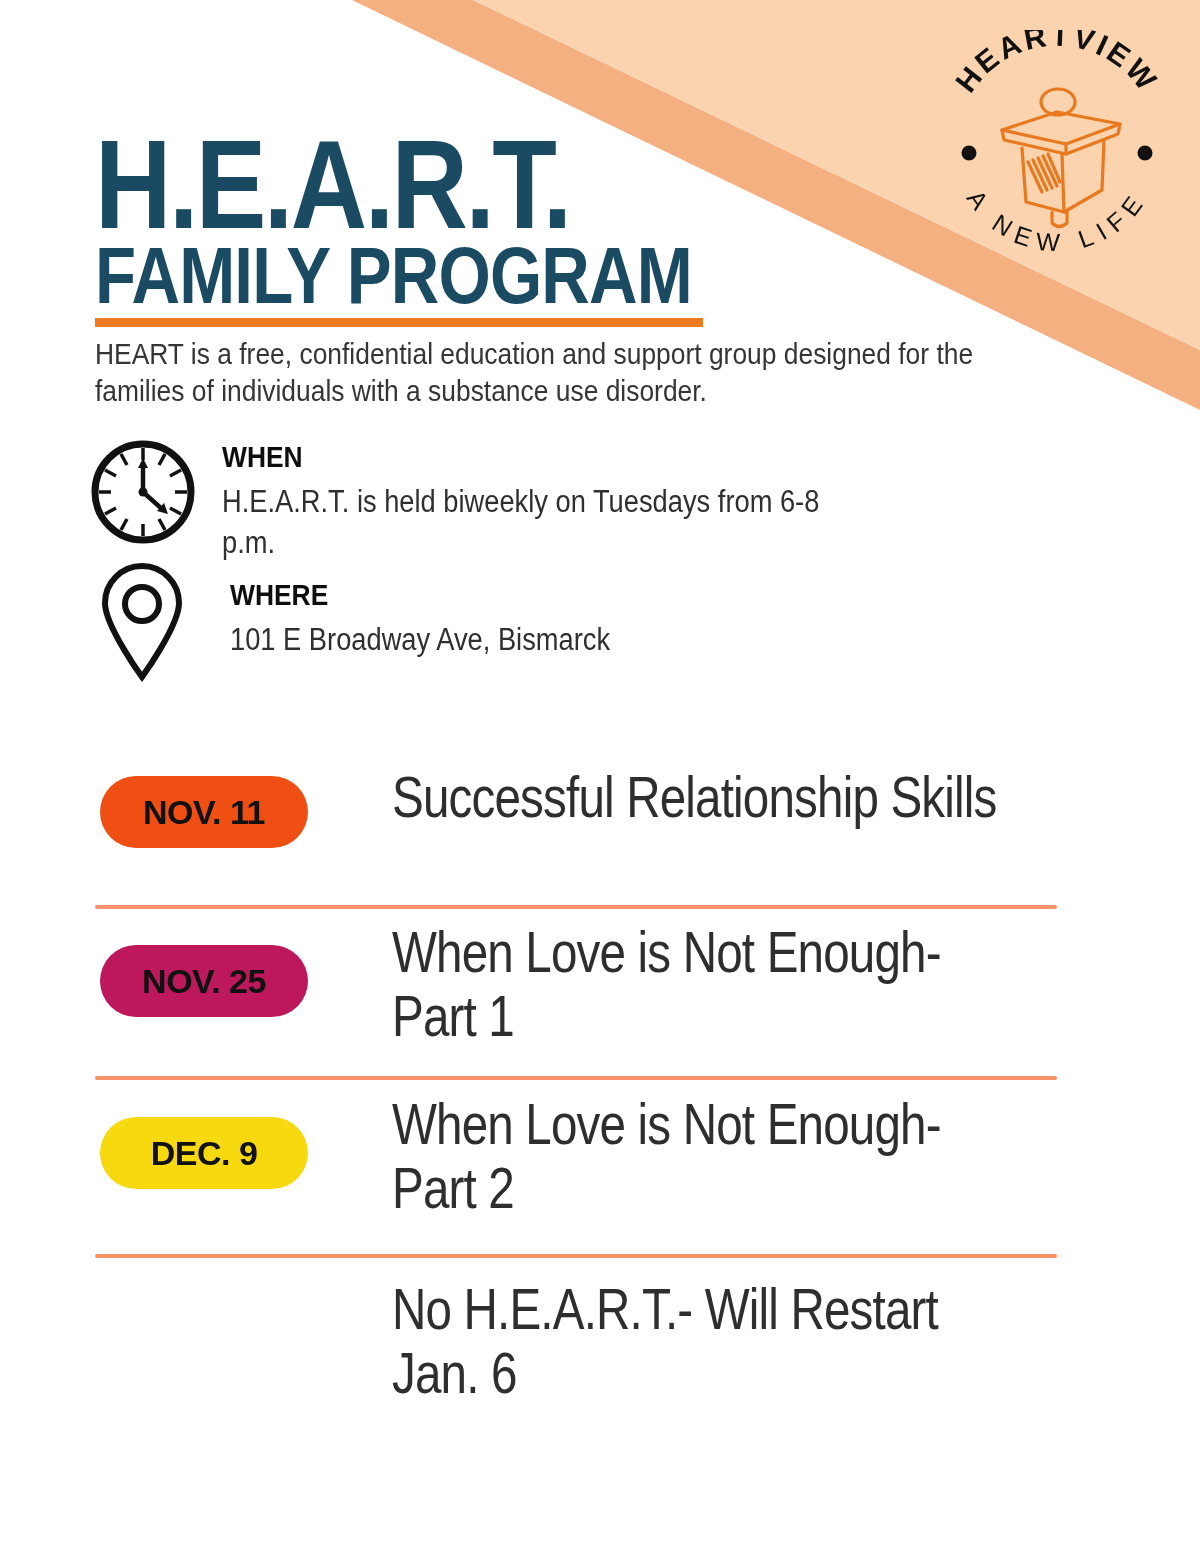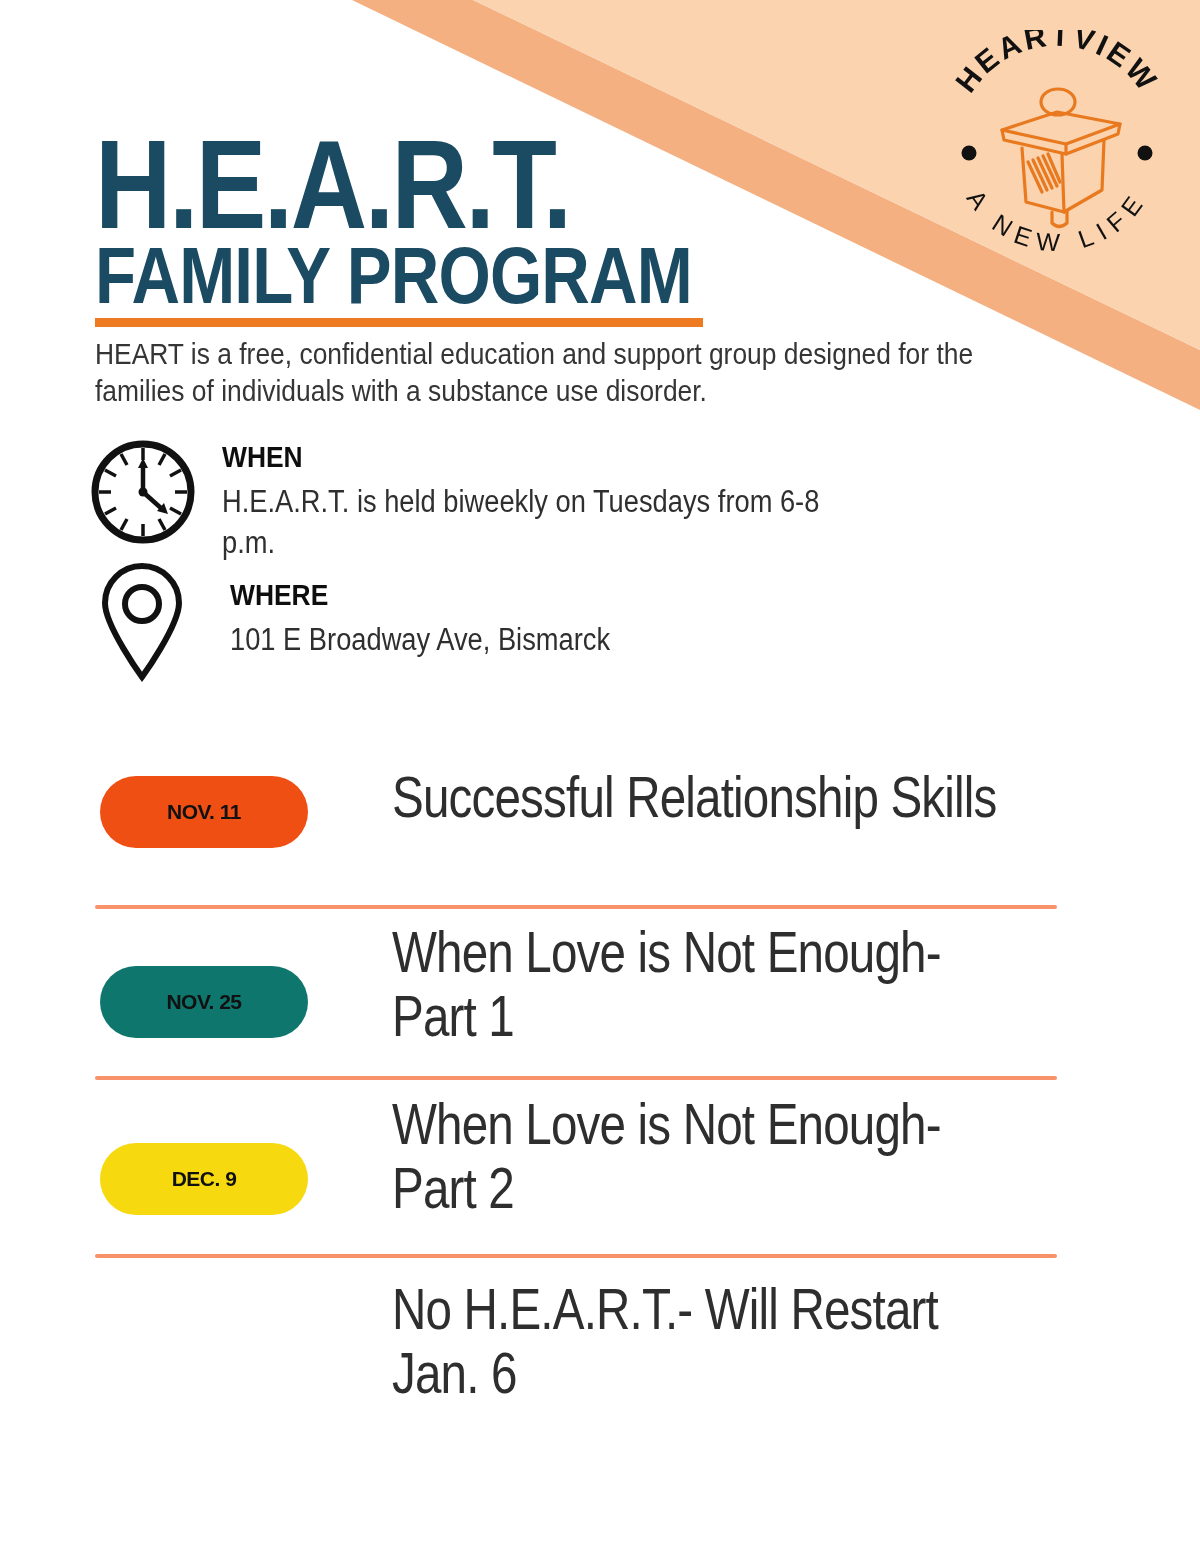--- a/index.html
+++ b/index.html
@@ -16,21 +16,21 @@
              letter-spacing:-1px;white-space:nowrap;}
   #title-underline{left:95px;top:318px;width:608px;height:9px;}
   #description{left:95px;top:336px;width:1180px;font-size:30px;line-height:1.22;
                color:#353535;white-space:pre-line;}
   .info-label{font-size:30px;font-weight:bold;color:#0e0e0e;}
   .info-text{font-size:31px;color:#2f2f2f;line-height:1.32;white-space:pre-line;margin-top:8px;}
   #when-block{left:222px;top:440px;width:860px;}
   #where-block{left:230px;top:578px;width:860px;}
   .pill{left:100px;width:208px;height:72px;border-radius:36px;display:flex;
         align-items:center;justify-content:center;}
-  .pill span{font-size:21px;font-weight:bold;color:#111;letter-spacing:-0.5px;}
+  .pill span{font-size:34px;font-weight:bold;color:#111;letter-spacing:-0.5px;}
   .session-title{left:392px;width:820px;font-size:58px;color:#2e2e2e;line-height:1.1;
                  letter-spacing:-1px;white-space:pre-line;}
   .divider{left:95px;width:962px;height:4px;border-radius:2px;}
   svg text{font-family:"Liberation Sans",sans-serif;}
 </style>
 </head>
 <body>
 
 <div class="page">
 
@@ -111,29 +111,29 @@
     <div class="info-text">101 E Broadway Ave, Bismarck</div>
   </div>
 
   <div class="pill abs" style="top: 776px; background-color: rgb(240, 79, 19);">
     <span>NOV. 11</span>
   </div>
   <div class="session-title abs squeeze82" style="top:765px;">Successful Relationship Skills</div>
 
   <div class="divider abs" style="top: 905px; background-color: rgb(247, 146, 107);"></div>
 
-  <div class="pill abs" style="top: 945px; background-color: #0f766e; margin-top: 21px;">
+  <div class="pill abs" style="top: 945px; background-color: #be185d;">
     <span>NOV. 25</span>
   </div>
   <div class="session-title abs squeeze82" style="top:920px;">When Love is Not Enough-
 Part 1</div>
 
   <div class="divider abs" style="top: 1076px; background-color: rgb(247, 146, 107);"></div>
 
-  <div class="pill abs" style="top: 1143px; background-color: rgb(246, 217, 15);">
+  <div class="pill abs" style="top: 1117px; background-color: rgb(246, 217, 15);">
     <span>DEC. 9</span>
   </div>
   <div class="session-title abs squeeze82" style="top:1092px;">When Love is Not Enough-
 Part 2</div>
 
   <div class="divider abs" style="top: 1254px; background-color: rgb(247, 146, 107);"></div>
 
   <div class="session-title abs squeeze82" style="top:1277px;">No H.E.A.R.T.- Will Restart
 Jan. 6</div>
 

